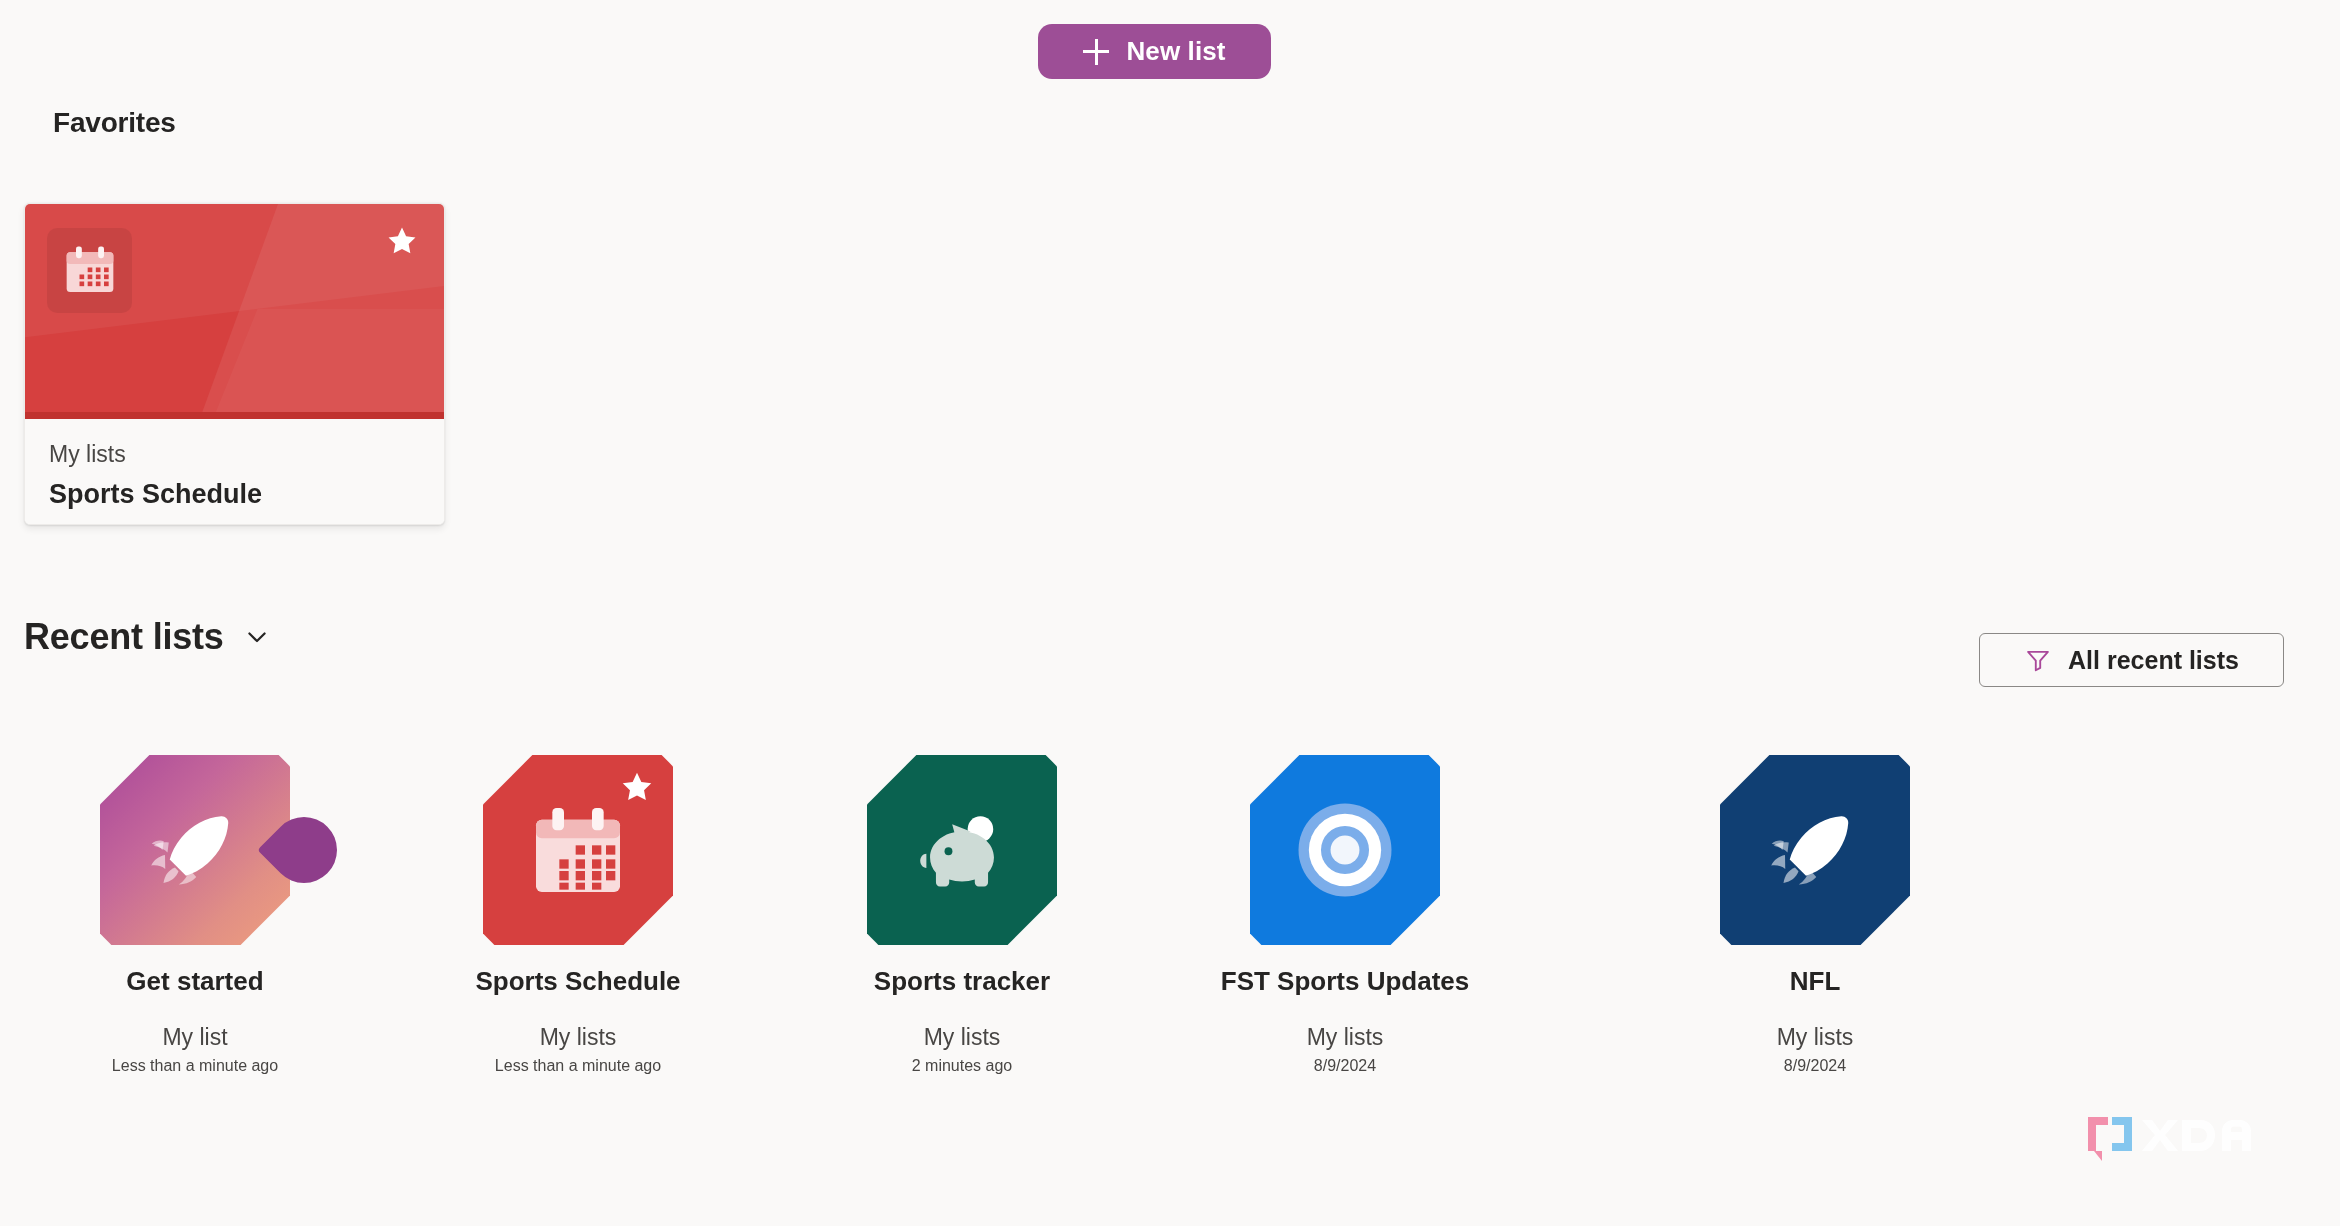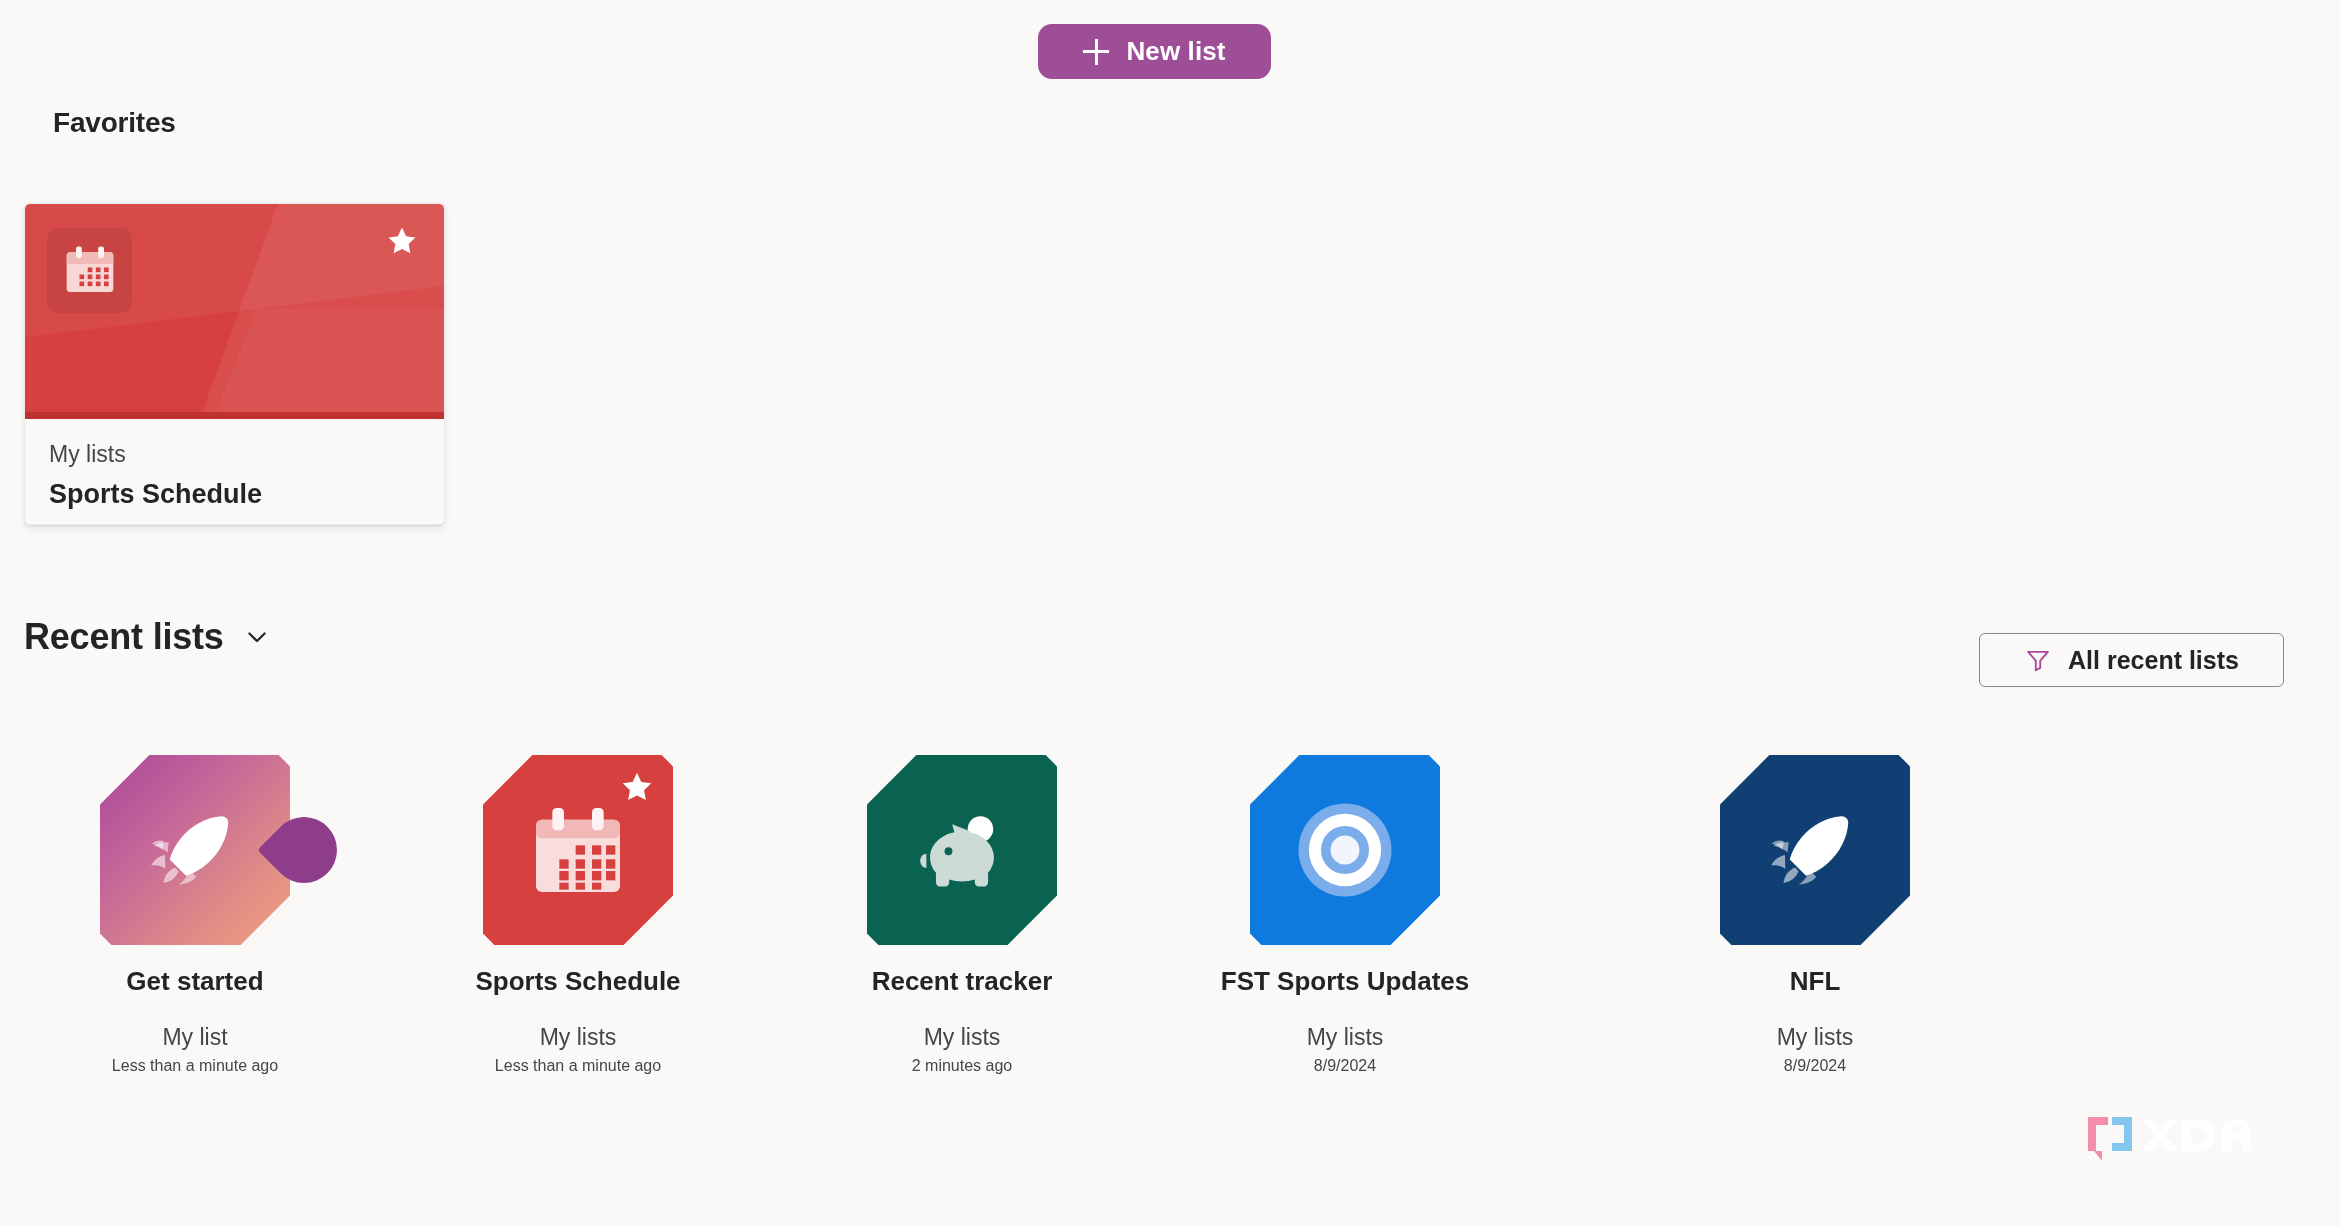--- a/index.html
+++ b/index.html
@@ -373,21 +373,21 @@
         <div class="tile" style="background:#0a6250">
           <svg width="118" height="118" viewBox="0 0 48 48">
             <circle cx="31.5" cy="15.5" r="5.2" fill="#ffffff"></circle>
             <path d="M20 13.5l1.5 5.5 6-2.5z" fill="#cddbd6"></path>
             <path d="M24 16.5c-7.2 0-13 4.7-13 10.6 0 2.3.9 4.5 2.4 6.2v3.9c0 .9.7 1.6 1.6 1.6h2.2c.9 0 1.6-.7 1.6-1.6v-1.2c1.6.5 3.4.8 5.2.8s3.6-.3 5.2-.8v1.2c0 .9.7 1.6 1.6 1.6h2.2c.9 0 1.6-.7 1.6-1.6v-3.9c1.5-1.7 2.4-3.9 2.4-6.2 0-5.9-5.8-10.6-13-10.6z" fill="#cddbd6"></path>
             <path d="M9.5 25.5c-1.4 0-2.5 1.3-2.5 2.9s1.1 2.9 2.5 2.9z" fill="#cddbd6"></path>
             <circle cx="18.5" cy="24.5" r="1.6" fill="#0a6250"></circle>
           </svg>
         </div>
       </div>
-      <div class="ri-title">Recent tracker</div>
+      <div class="ri-title">Sports tracker</div>
       <div class="ri-sub">My lists</div>
       <div class="ri-time">2 minutes ago</div>
     </div>
 
     <div class="recent-item" style="left:1175px">
       <div class="tile-wrap">
         <div class="tile" style="background:#0f7ade">
           <svg width="124" height="124" viewBox="0 0 48 48">
             <circle cx="24" cy="24" r="18" fill="#7badea"></circle>
             <circle cx="24" cy="24" r="14" fill="#ffffff"></circle>

